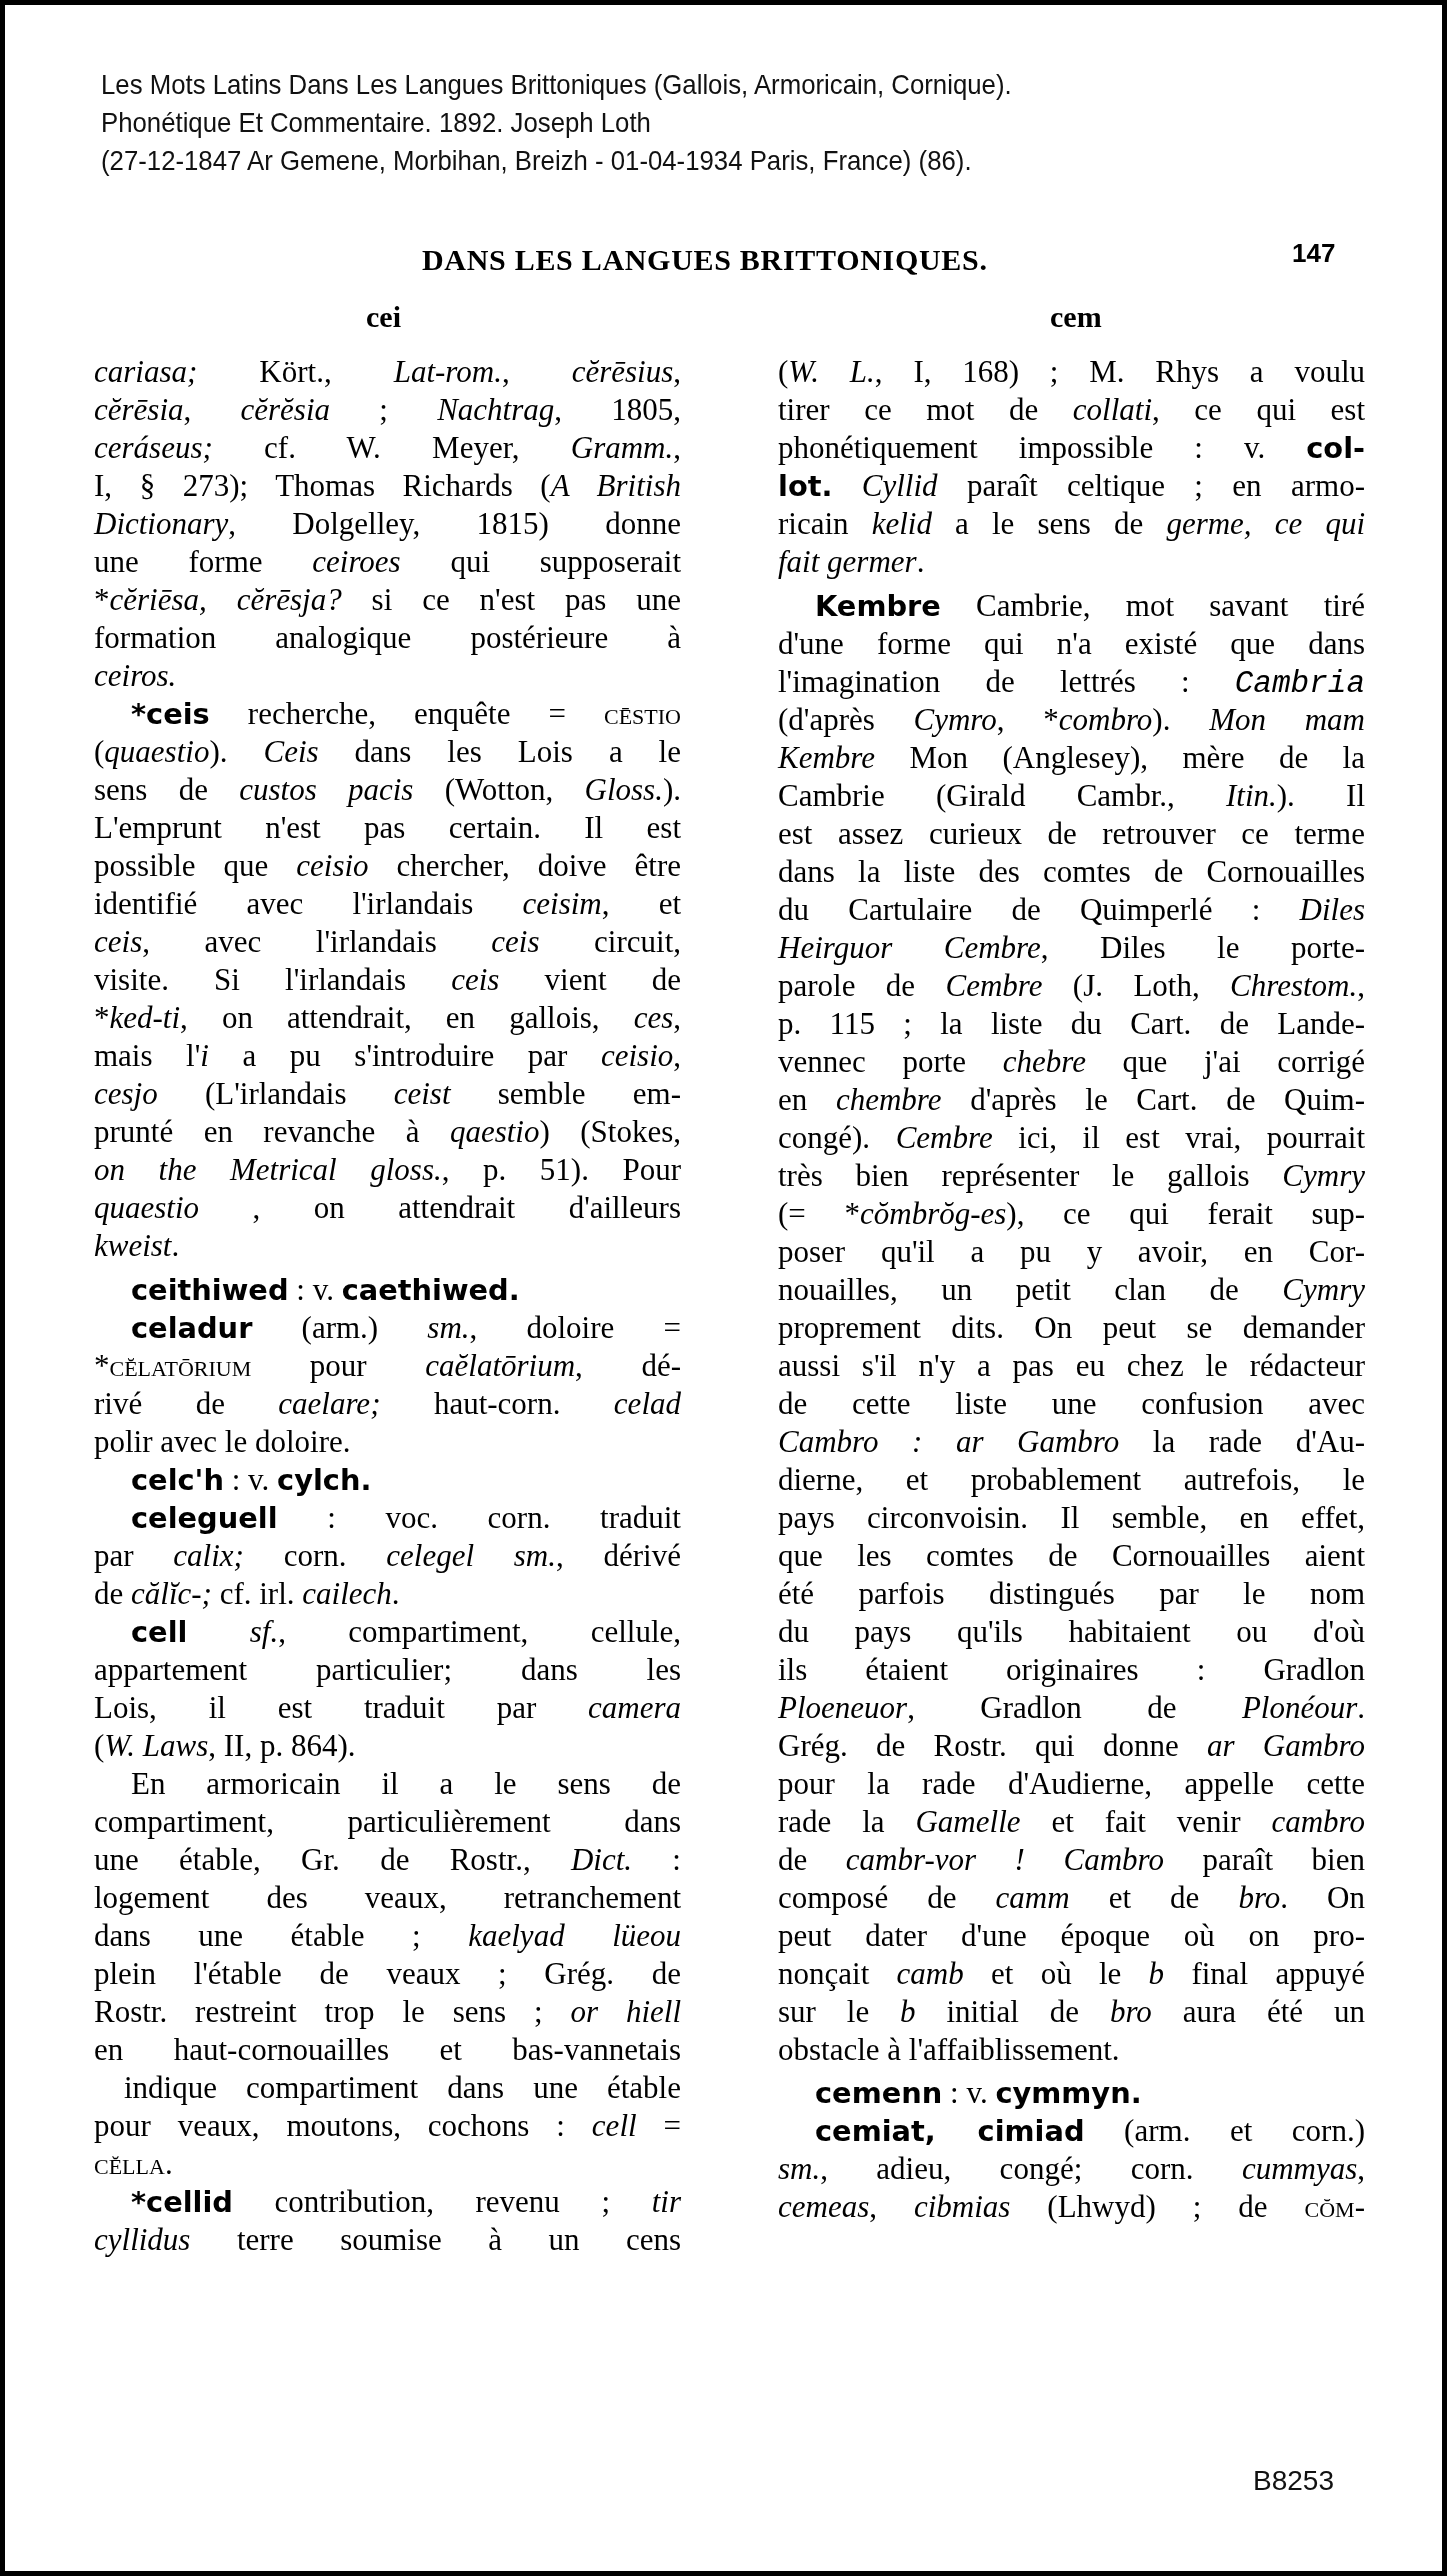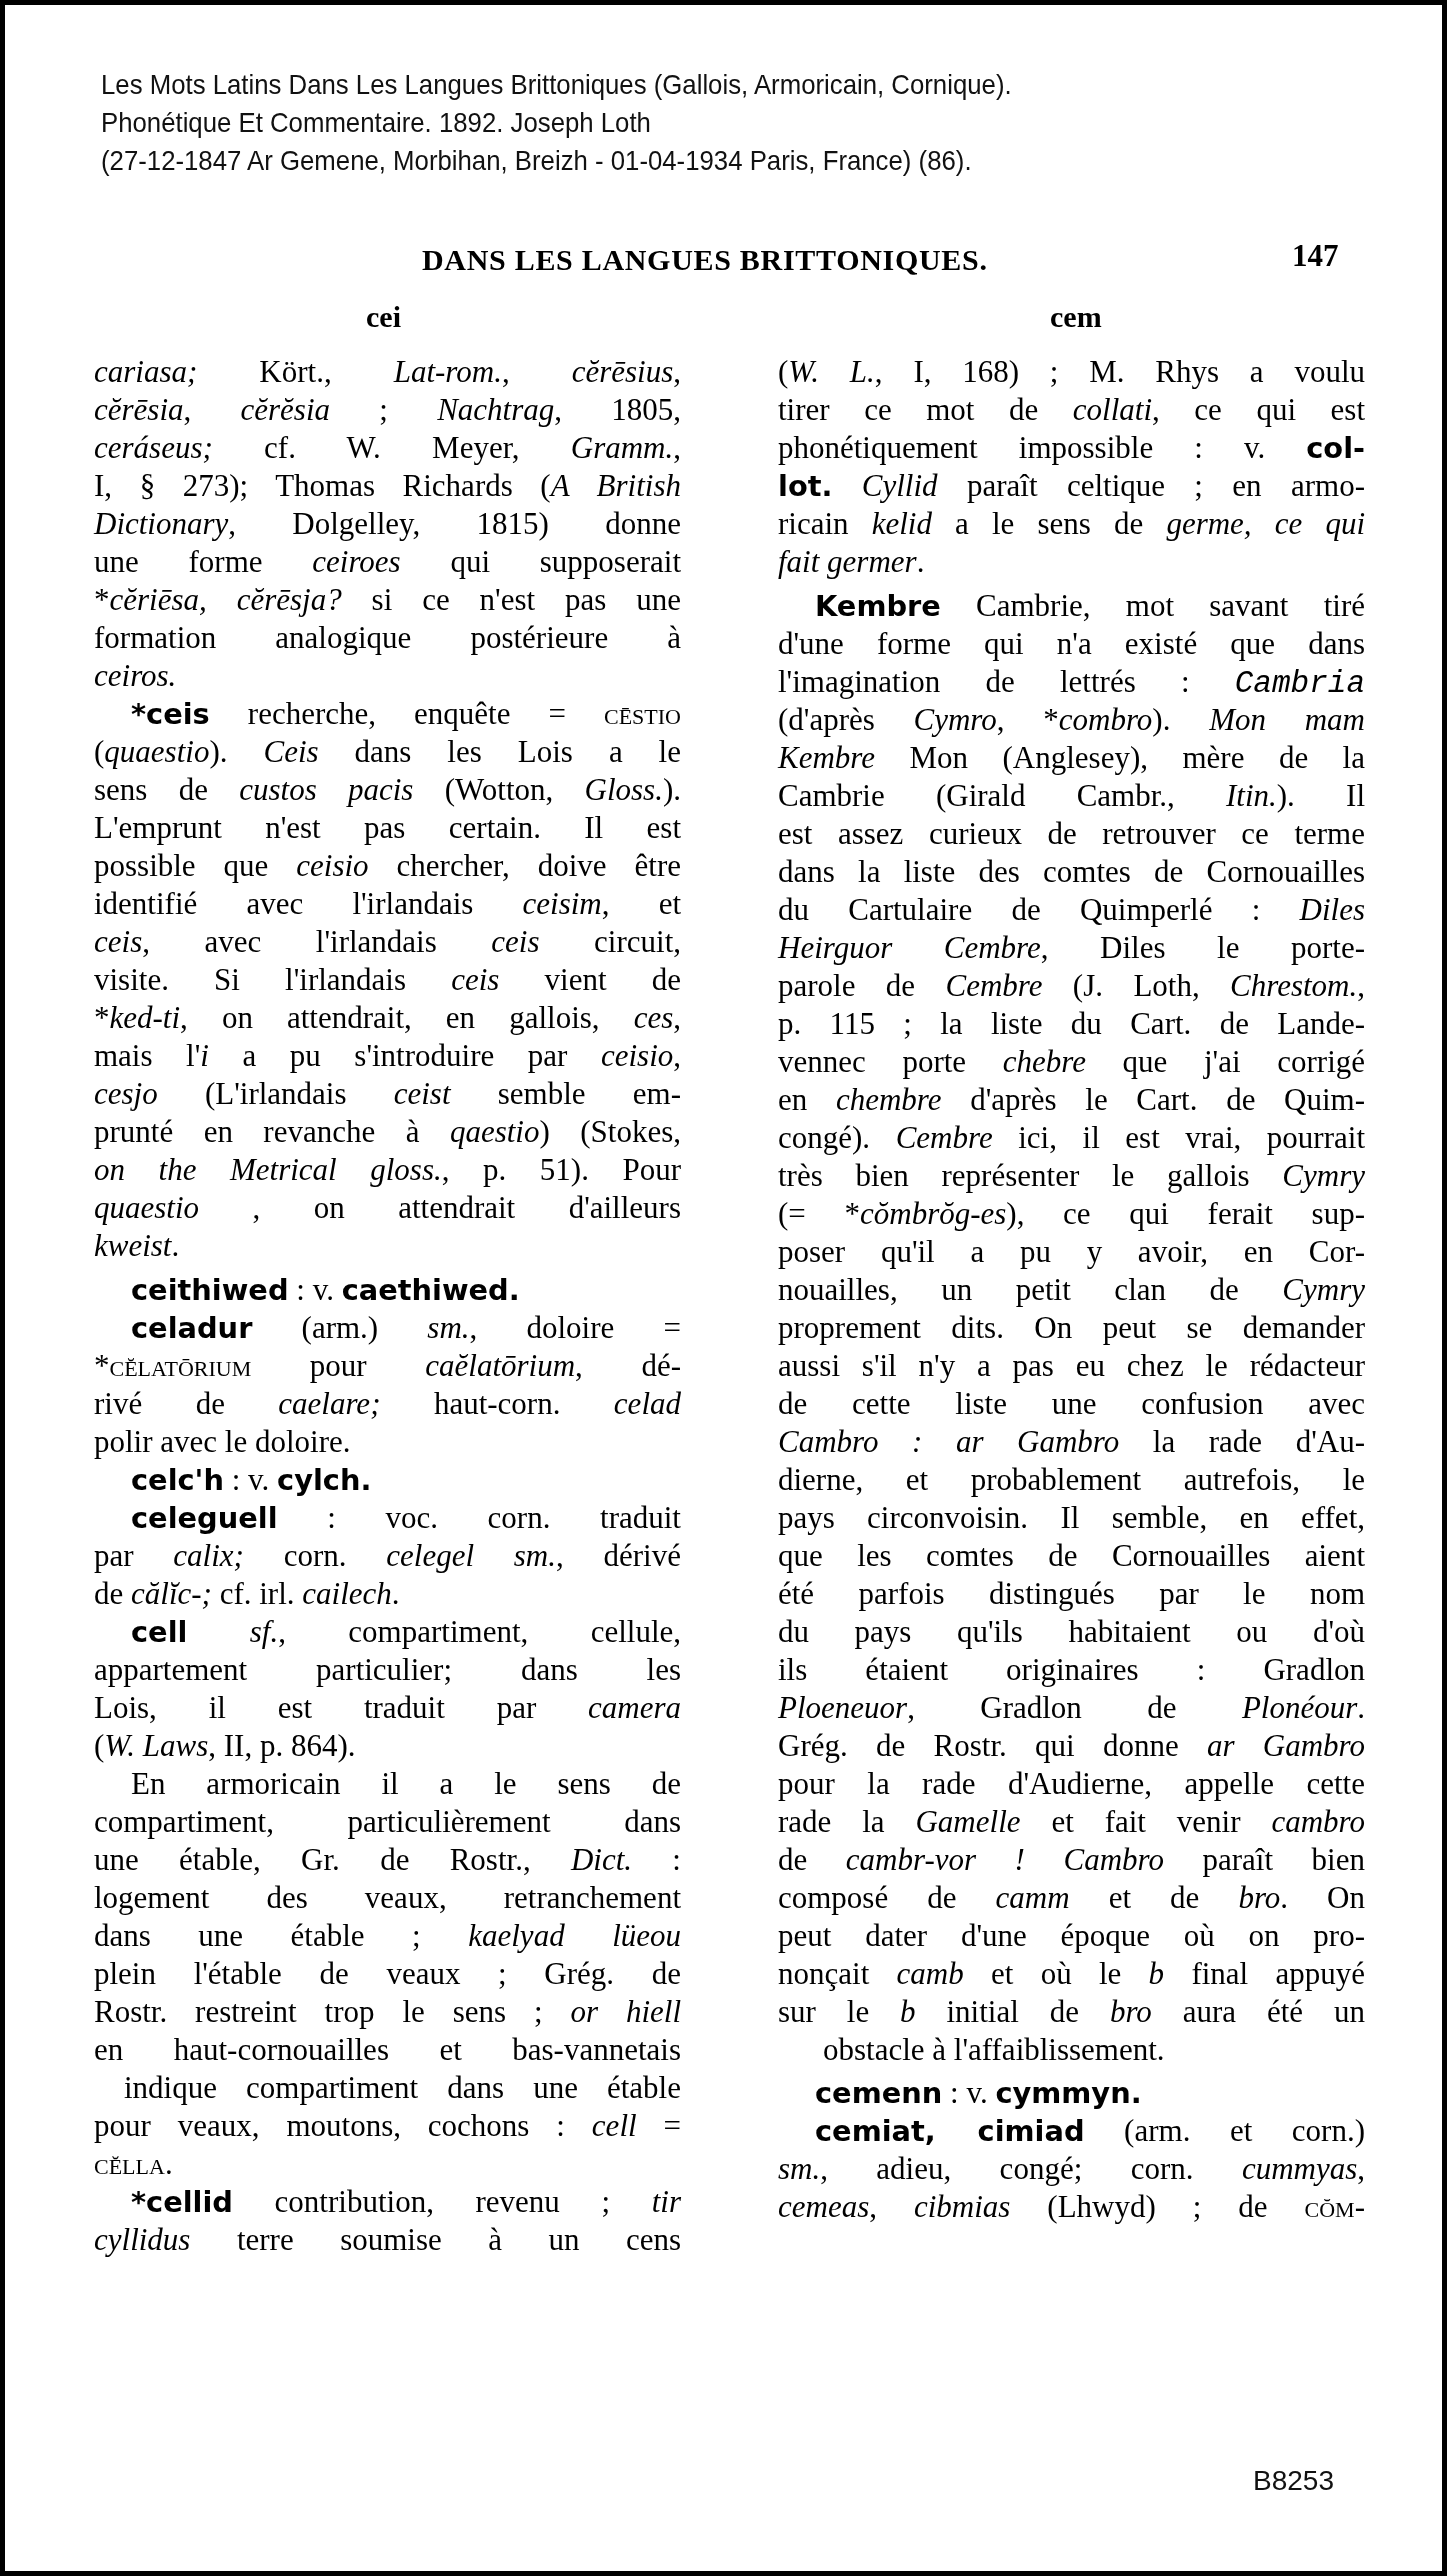--- a/index.html
+++ b/index.html
@@ -14,21 +14,21 @@
     color: #111; transform: scaleX(0.92); transform-origin: left top;
   }
   .meta div { white-space: nowrap; }
   .running-head {
     position: absolute; top: 238px; left: 417px;
     font-family: "Liberation Serif", serif; font-weight: bold; font-size: 30px;
     letter-spacing: 0.7px; white-space: nowrap;
   }
   .page-number {
     position: absolute; top: 233px; left: 1287px;
-    font-family: Liberation Serif, serif; font-weight: bold; font-size: 31px;
+    font-family: Liberation Sans, sans-serif; font-weight: bold; font-size: 26px;
   }
   .col-head {
     position: absolute; top: 295px;
     font-family: "Liberation Serif", serif; font-weight: bold; font-size: 30px;
   }
   .col {
     position: absolute; top: 348px; width: 587px;
     font-family: "Liberation Serif", serif; font-size: 31px; color: #000;
   }
   .col.left { left: 89px; }
@@ -156,21 +156,21 @@
       <div class="ln"><span style="white-space: normal;">ils étaient originaires : Gradlon</span></div>
       <div class="ln"><span class="i" style="white-space: normal;">Ploeneuor</span><span style="white-space: normal;">, Gradlon de </span><span class="i" style="white-space: normal;">Plonéour</span><span style="white-space: normal;">.</span></div>
       <div class="ln"><span style="white-space: normal;">Grég. de Rostr. qui donne </span><span class="i" style="white-space: normal;">ar Gambro</span></div>
       <div class="ln"><span style="white-space: normal;">pour la rade d'Audierne, appelle cette</span></div>
       <div class="ln"><span style="white-space: normal;">rade la </span><span class="i" style="white-space: normal;">Gamelle</span><span style="white-space: normal;"> et fait venir </span><span class="i" style="white-space: normal;">cambro</span></div>
       <div class="ln"><span style="white-space: normal;">de </span><span class="i" style="white-space: normal;">cambr-vor !</span><span style="white-space: normal;"> </span><span class="i" style="white-space: normal;">Cambro</span><span style="white-space: normal;"> paraît bien</span></div>
       <div class="ln"><span style="white-space: normal;">composé de </span><span class="i" style="white-space: normal;">camm</span><span style="white-space: normal;"> et de </span><span class="i" style="white-space: normal;">bro</span><span style="white-space: normal;">. On</span></div>
       <div class="ln"><span style="white-space: normal;">peut dater d'une époque où on pro-</span></div>
       <div class="ln"><span style="white-space: normal;">nonçait </span><span class="i" style="white-space: normal;">camb</span><span style="white-space: normal;"> et où le </span><span class="i" style="white-space: normal;">b</span><span style="white-space: normal;"> final appuyé</span></div>
       <div class="ln"><span style="white-space: normal;">sur le </span><span class="i" style="white-space: normal;">b</span><span style="white-space: normal;"> initial de </span><span class="i" style="white-space: normal;">bro</span><span style="white-space: normal;"> aura été un</span></div>
-      <div class="ln last"><span style="white-space: normal; margin-left: 45px;">obstacle à l'affaiblissement.</span></div>
+      <div class="ln last"><span style="white-space: normal;">obstacle à l'affaiblissement.</span></div>
       <div class="ln ind gap last"><span class="b" style="white-space: normal;">cemenn</span><span style="white-space: normal;"> : v. </span><span class="b" style="white-space: normal;">cymmyn.</span></div>
       <div class="ln ind"><span class="b" style="white-space: normal;">cemiat, cimiad</span><span style="white-space: normal;"> (arm. et corn.)</span></div>
       <div class="ln"><span class="i" style="white-space: normal;">sm.</span><span style="white-space: normal;">, adieu, congé; corn. </span><span class="i" style="white-space: normal;">cummyas</span><span style="white-space: normal;">,</span></div>
       <div class="ln"><span class="i" style="white-space: normal;">cemeas</span><span style="white-space: normal;">, </span><span class="i" style="white-space: normal;">cibmias</span><span style="white-space: normal;"> (Lhwyd) ; de </span><span class="sc" style="white-space: normal;">cŏm-</span></div>
     </div>
 
   <div class="ref-code">B8253</div>
 </div>
 
 

